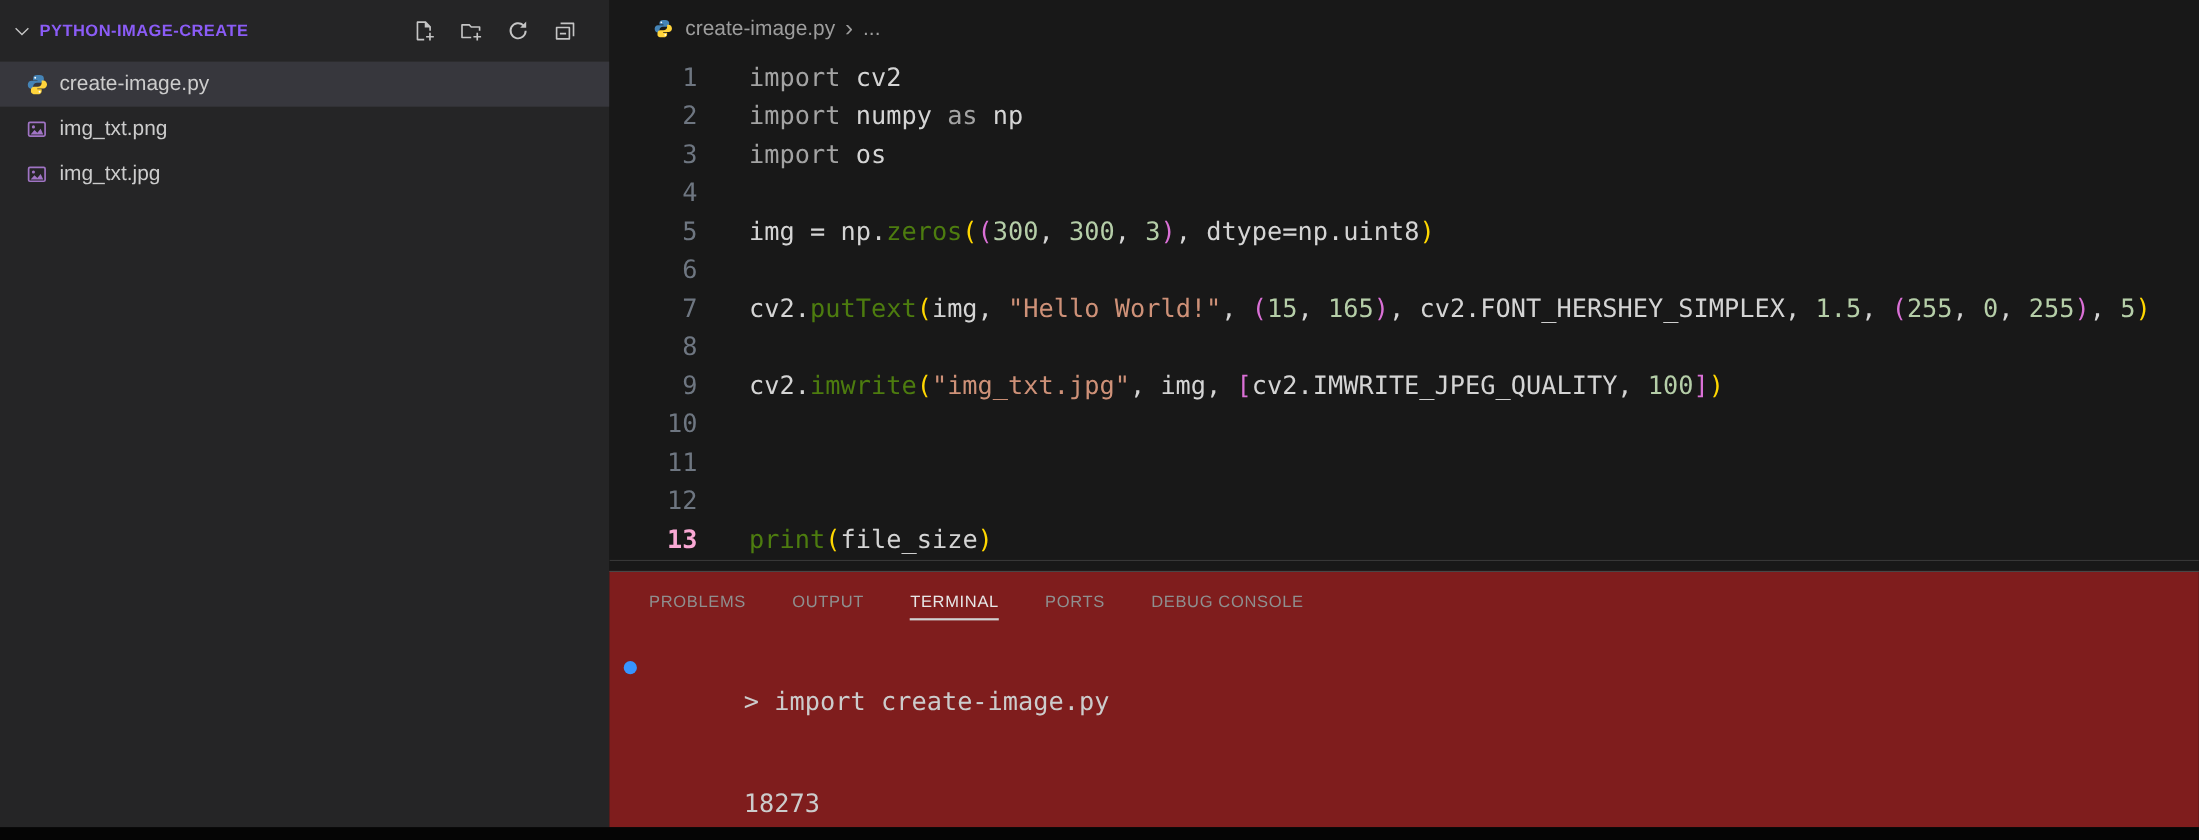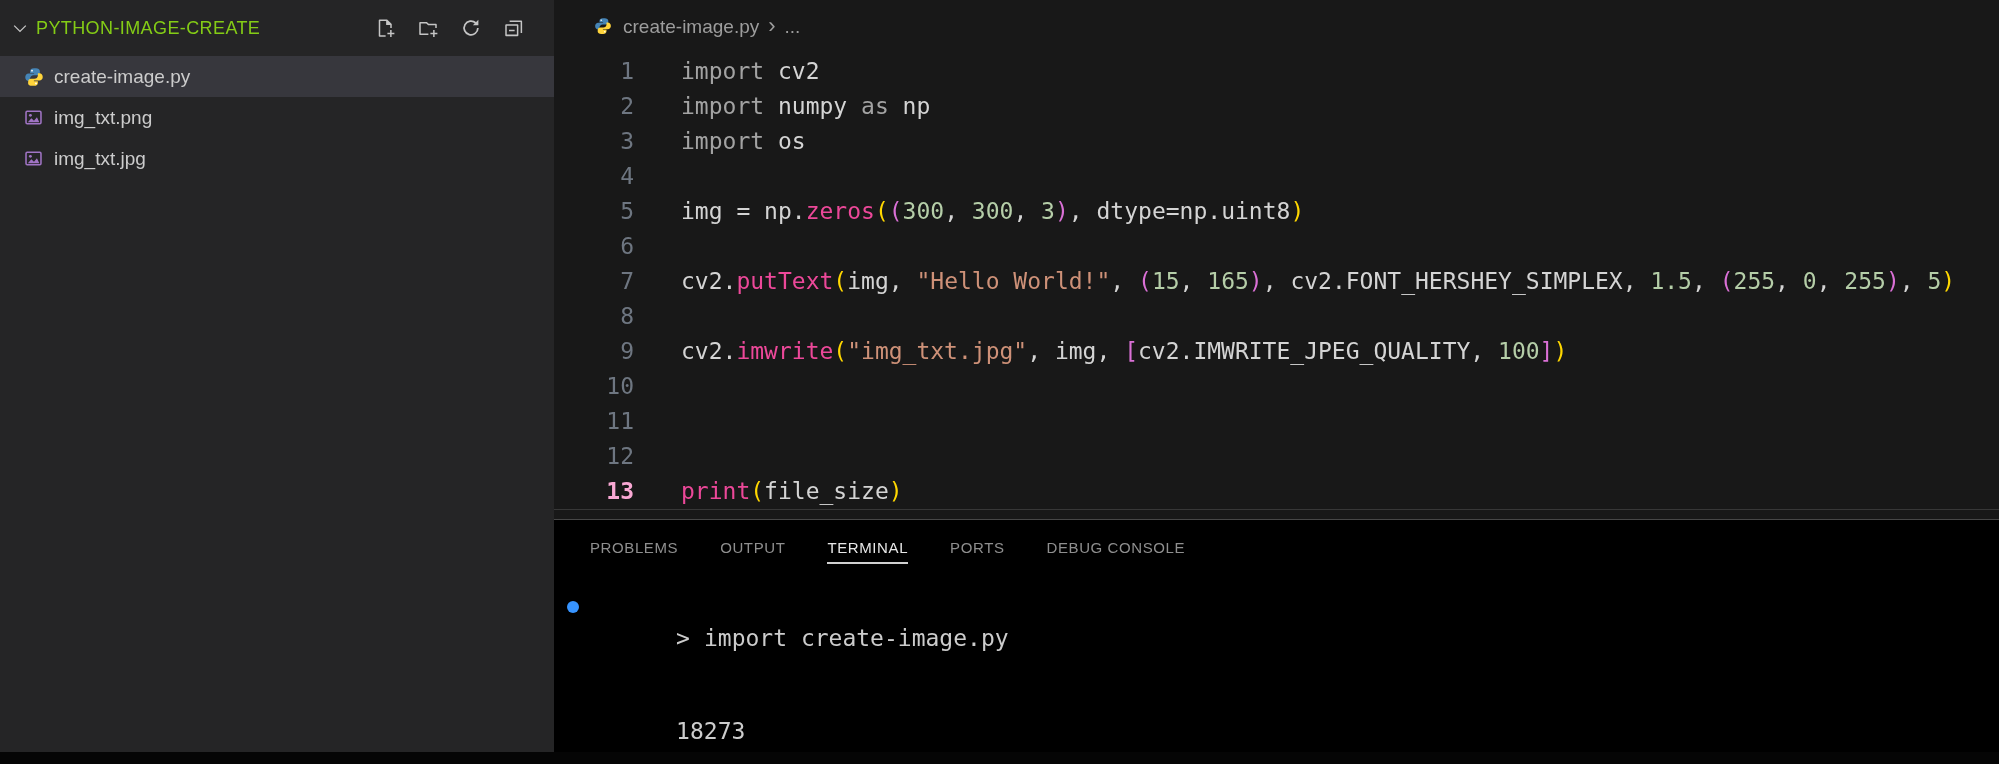--- a/index.html
+++ b/index.html
@@ -18,22 +18,22 @@
     width: 554px; height: 752px;
     background: #252526;
   }
   .sidebar-header {
     height: 56px;
     display: flex; align-items: center;
     padding: 0 30px 0 10px;
   }
   .chev { width:20px; height:20px; margin-right:6px; flex:none; display:inline-flex; }
   .sidebar-title {
-    font-size: 18px; font-weight: 400; letter-spacing: .4px;
-    color: #84cc16; flex: 1;
+    font-size: 15px; font-weight: 700; letter-spacing: .4px;
+    color: #8b5cf6; flex: 1;
     white-space: nowrap; overflow: hidden;
   }
   .sidebar-actions { display:flex; gap:23px; align-items:center; }
   .action { width:20px; height:20px; display:inline-flex; cursor:pointer; }
   .file-list { }
   .file-row {
     height: 41px;
     display: flex; align-items: center;
     padding-left: 24px; gap: 10px;
     font-size: 19px; color: #cccccc;
@@ -60,30 +60,30 @@
     font-family: "DejaVu Sans Mono", monospace;
     font-size: 23px; line-height: 35px;
   }
   .code-line { display: flex; white-space: pre; }
   .code-line.current { border-bottom: 1px solid #373737; }
   .line-num { width: 80px; text-align: right; color: #6e7681; flex: none; }
   .code-line.current .line-num { color: #f9a8d4; font-weight: bold; }
   .line-code { margin-left: 47px; color: #d4d4d4; }
   .tok-kw  { color: #a3a3a3; }
   .tok-pl  { color: #d4d4d4; }
-  .tok-fn  { color: #ec4899; }
+  .tok-fn  { color: #4d7c0f; }
   .tok-num { color: #B5CEA8; }
   .tok-str { color: #CE9178; }
   .tok-b1  { color: #FFD700; }
   .tok-b2  { color: #DA70D6; }
 
   
   .panel {
     position: absolute; left:554px; top:519px; right:0; height:233px;
-    background: #000000;
+    background: #7f1d1d;
     border-top: 1px solid #474747;
   }
   .panel-tabs {
     height: 55px;
     display: flex; align-items: center; gap: 42px;
     padding-left: 36px;
     font-size: 15px; letter-spacing: .6px;
     color: #8f8f8f;
   }
   .panel-tab { cursor: pointer; padding: 8px 0 6px 0; border-bottom: 2px solid transparent; white-space: nowrap; }

